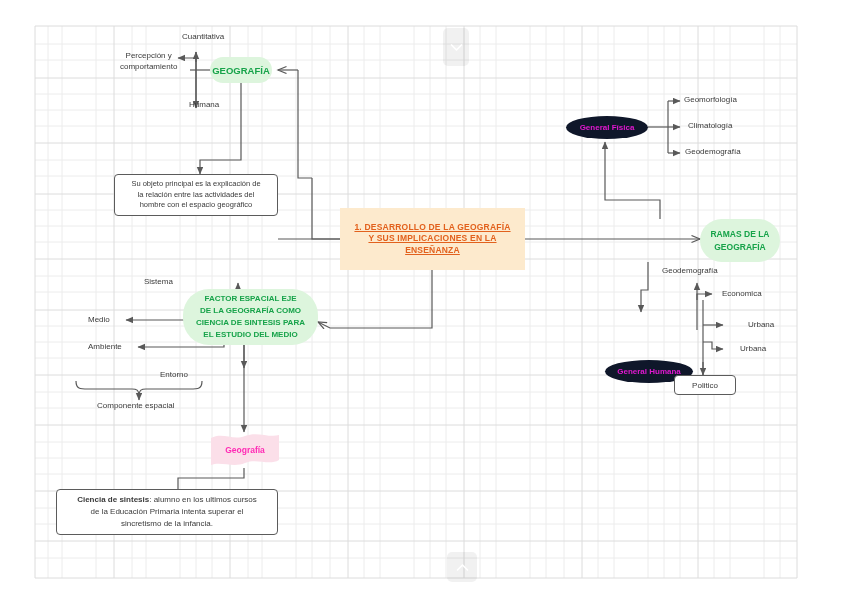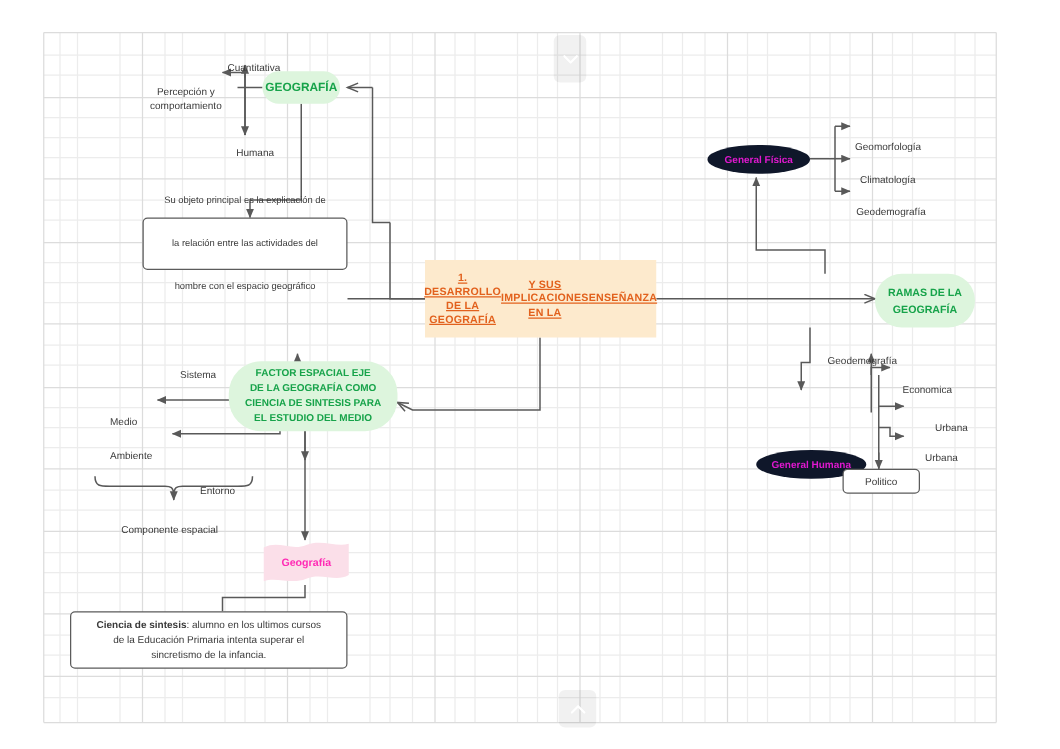--- a/index.html
+++ b/index.html
@@ -32,21 +32,21 @@
     display:flex;align-items:center;justify-content:center;
     color:#3a3a3a;
   }
   
   .title-box{
     background:#fdeacd;color:#e2611d;font-weight:bold;
     display:flex;align-items:center;justify-content:center;
     text-decoration:underline;letter-spacing:.2px;line-height:1.32;
   }
   
-  .lbl{position:absolute;color:#3a3a3a;white-space:nowrap;margin-top:18px;}
+  .lbl{position:absolute;color:#3a3a3a;white-space:nowrap;}
 
   
   .ribbon{position:absolute;display:flex;align-items:center;justify-content:center;}
   .ribbon .rbg{position:absolute;left:0;top:0;width:100%;height:100%;}
   .ribbon .rtx{position:relative;color:#ff2bb5;font-weight:bold;z-index:2;}
 
   
   .chev{
     position:absolute;background:rgba(0,0,0,.055);border-radius:5px;
     display:flex;align-items:center;justify-content:center;
@@ -224,27 +224,27 @@
 
   <div class="lbl" style="left:120px;top:51px;font-size:8px;line-height:1.35;text-align:center;">
     <div>Percepción y</div>
     <div>comportamiento</div>
   </div>
 
   <div class="lbl" style="left:189px;top:100px;font-size:8px;">
     <span>Humana</span>
   </div>
 
-  <div class="node box-plain" style="left:114px;top:174px;width:164px;height:42px;font-size:7.5px;line-height:1.45;flex-direction:column;padding:3px 4px;gap:24px;">
+  <div class="node box-plain" style="left:114px;top:174px;width:164px;height:42px;font-size:7.5px;line-height:1.45;flex-direction:column;padding:3px 4px;">
     <div>Su objeto principal es la explicación de</div>
     <div>la relación entre las actividades del</div>
     <div>hombre con el espacio geográfico</div>
   </div>
 
-  <div class="node title-box" style="left:340px;top:208px;width:185px;height:62px;font-size:8.5px;flex-direction:row;">
+  <div class="node title-box" style="left:340px;top:208px;width:185px;height:62px;font-size:8.5px;flex-direction:column;">
     <div>1. DESARROLLO DE LA GEOGRAFÍA</div>
     <div>Y SUS IMPLICACIONES EN LA</div>
     <div>ENSEÑANZA</div>
   </div>
 
   <div class="node oval-pink" style="left:566px;top:116px;width:82px;height:23px;font-size:8px;">
     <span>General Física</span>
   </div>
 
   <div class="lbl" style="left:684px;top:95px;font-size:8px;">

